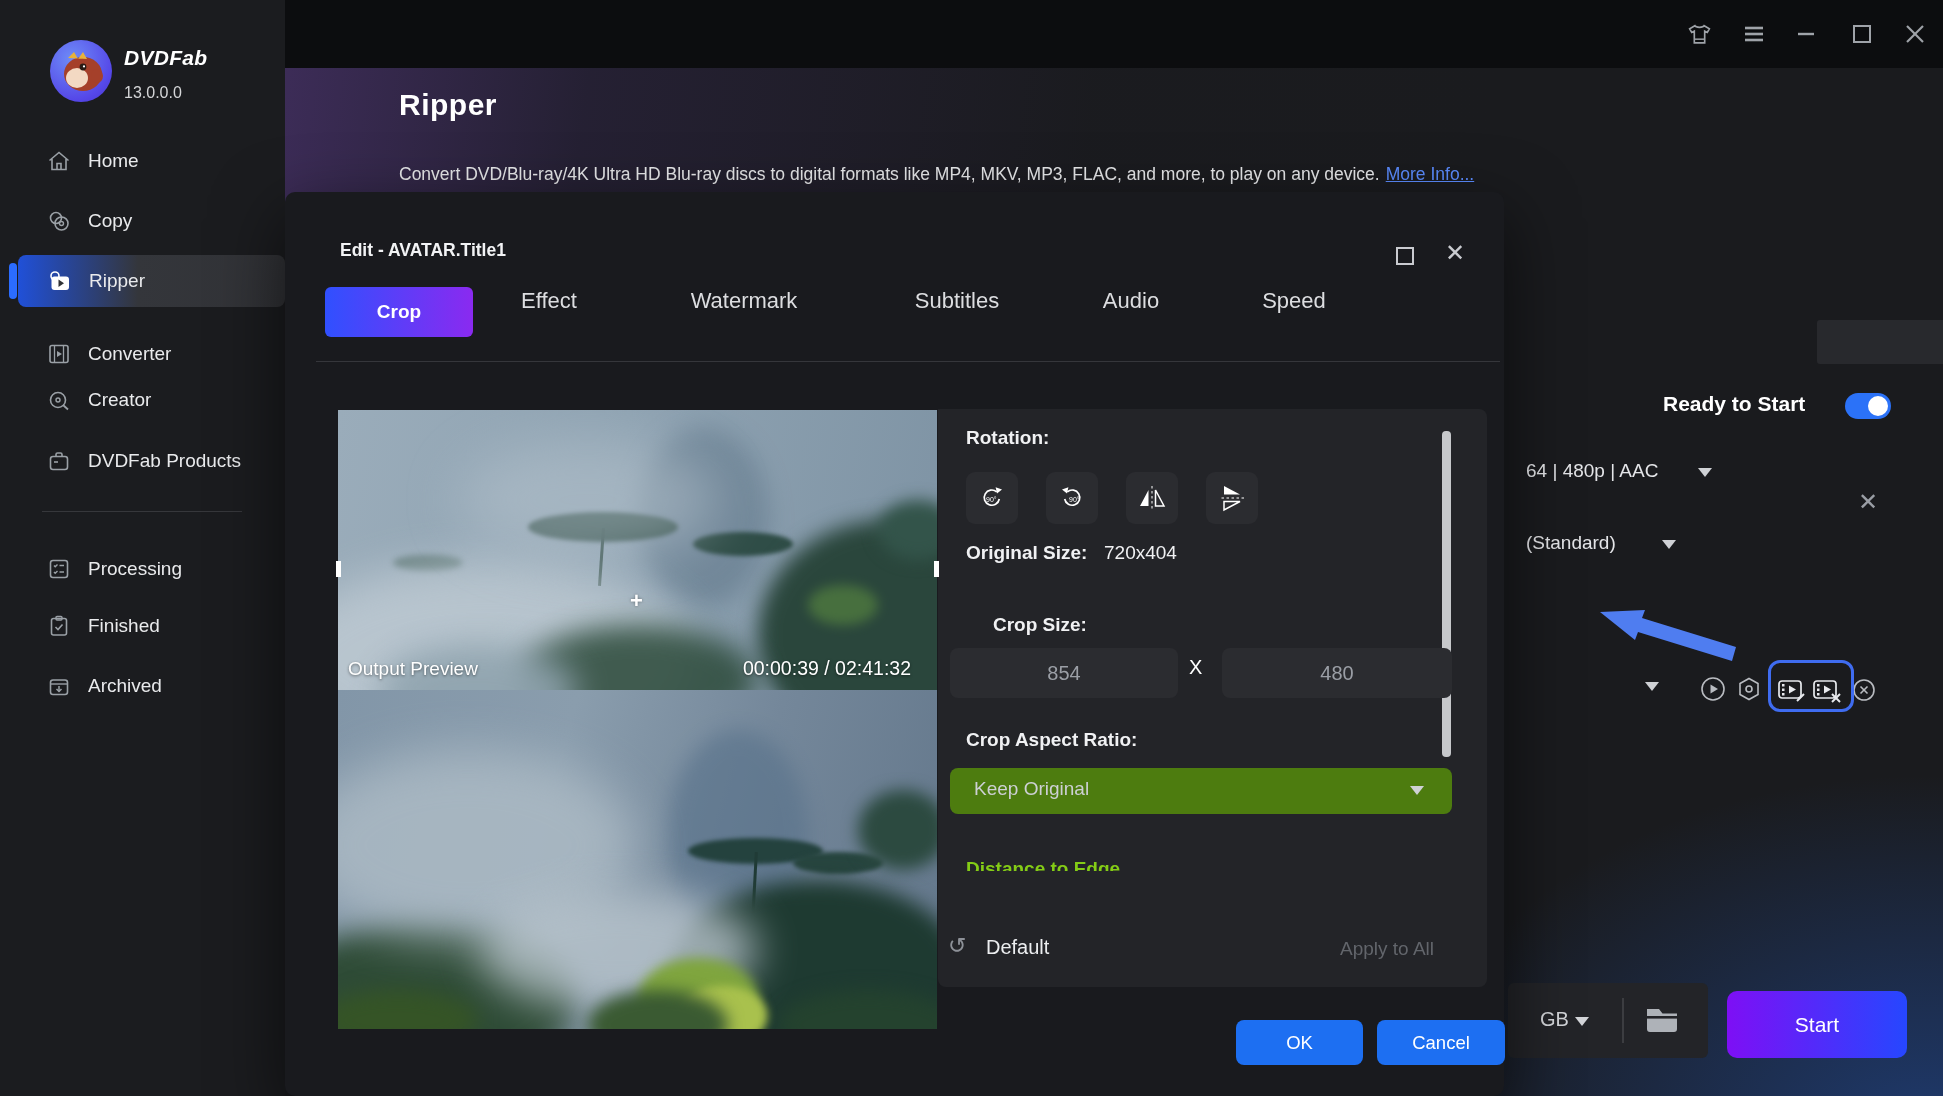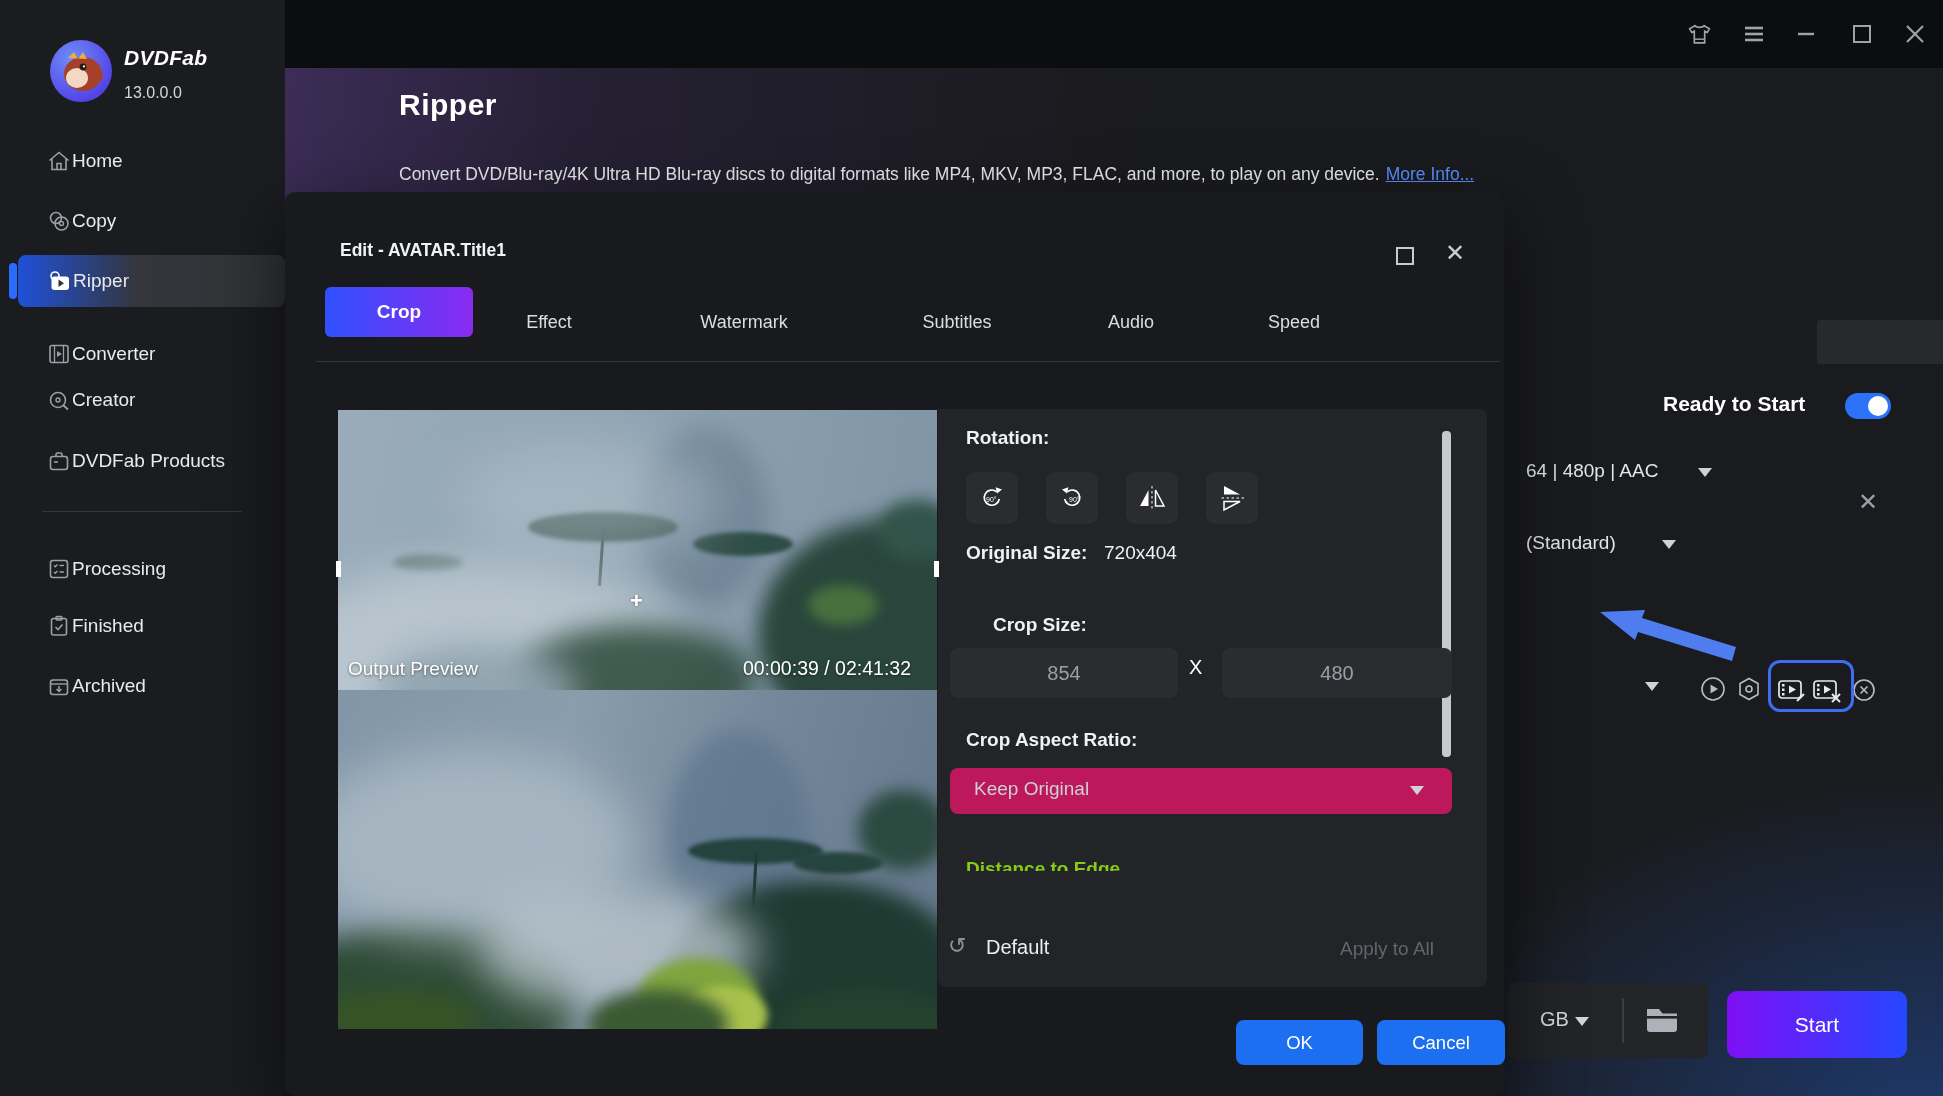--- a/index.html
+++ b/index.html
@@ -41,37 +41,37 @@
   .folder-btn { position:absolute; left:136px; top:22px; cursor:pointer; }
   .start-btn { position:absolute; left:1727px; top:991px; width:180px; height:67px; border-radius:10px;
     background:linear-gradient(90deg,#7e0ff5,#2647ff); color:#fff; font-size:21px; display:flex; align-items:center; justify-content:center; cursor:pointer; }
 
   
   .sidebar { position:absolute; left:0; top:0; width:285px; height:1096px; background:#1b1c1f; z-index:5; }
   .logo-circle { position:absolute; left:50px; top:40px; width:62px; height:62px; border-radius:50%;
     background:radial-gradient(circle at 35% 30%, #6e8cf7, #5547e8 70%, #4634c9); overflow:hidden; }
   .logo-name { position:absolute; left:124px; top:46px; font-size:21px; font-weight:bold; font-style:italic; color:#ffffff; letter-spacing:.3px; }
   .logo-ver  { position:absolute; left:124px; top:84px; font-size:16px; color:#d5d6d8; }
-  .nav-item { position:absolute; left:18px; width:267px; height:52px; display:flex; align-items:center; gap:0; padding-left:28px; border-radius:8px; cursor:pointer;text-align:center; }
+  .nav-item { position:absolute; left:18px; width:267px; height:52px; display:flex; align-items:center; gap:16px; padding-left:28px; border-radius:8px; cursor:pointer;text-align:center; }
   .nav-item .lbl { font-size:19px; color:#e9eaec; white-space:nowrap; }
   .nav-item.active { background:linear-gradient(90deg,#2050d8 0%,#34363b 45%,#313236 100%); }
   .active-pill { position:absolute; left:9px; top:263px; width:8px; height:36px; border-radius:4px; background:#2b6cff; }
   .side-divider { position:absolute; left:42px; top:511px; width:200px; height:1px; background:#36373b; }
 
   
   .modal { position:absolute; left:285px; top:192px; width:1219px; height:904px; background:#191a1e;
     border-radius:10px; box-shadow:0 24px 70px rgba(0,0,0,.6); z-index:8; }
   .modal-title { position:absolute; left:55px; top:48px; font-size:17.5px; font-weight:bold; color:#f2f3f5; }
   .modal-max { position:absolute; left:1111px; top:55px; width:18px; height:18px; border:2px solid #c9cbd0; cursor:pointer; }
   .modal-close { position:absolute; left:1160px; top:47px; font-size:24px; color:#c9cbd0; cursor:pointer; }
 
   .tab-crop { position:absolute; left:40px; top:95px; width:148px; height:50px; border-radius:6px;
     background:linear-gradient(90deg,#3050ff,#8a2af0); color:#fff; font-size:19px; font-weight:bold;
     display:flex; align-items:center; justify-content:center; cursor:pointer; }
-  .tab { position:absolute; top:120px; transform:translateX(-50%); font-size:18px; color:#dcdde0; cursor:pointer; white-space:nowrap; }
+  .tab { position:absolute; top:96px; transform:translateX(-50%); font-size:22px; color:#dcdde0; cursor:pointer; white-space:nowrap; }
   .tab-divider { position:absolute; left:31px; top:169px; width:1184px; height:1px; background:#35363b; }
 
   
   .frame { position:absolute; left:53px; width:599px; overflow:hidden; }
   .frameA { top:218px; height:280px; }
   .frameB { top:498px; height:339px; }
   .blob { position:absolute; border-radius:50%; }
   .preview-label { position:absolute; left:10px; bottom:10px; font-size:19px; color:#fff; text-shadow:0 1px 3px rgba(0,0,0,.5); }
   .preview-time  { position:absolute; right:26px; bottom:10px; font-size:19.5px; color:#fff; text-shadow:0 1px 3px rgba(0,0,0,.5); }
   .crosshair { position:absolute; left:292px; top:178px; font-size:22px; font-weight:bold; color:#fff; text-shadow:0 0 3px rgba(0,0,0,.4); }
@@ -80,21 +80,21 @@
   
   .ctrl-panel { position:absolute; left:653px; top:217px; width:549px; height:578px; background:#232428; border-radius:0 8px 8px 8px; }
   .ctrl-panel .scrollbar { position:absolute; right:36px; top:22px; width:9px; height:326px; background:#c6c8cb; border-radius:4px; cursor:pointer; }
   .sec-label { position:absolute; font-size:19px; font-weight:bold; color:#f0f1f3; }
   .rot-btn { position:absolute; top:63px; width:52px; height:52px; background:#2b2c30; border-radius:9px;
     display:flex; align-items:center; justify-content:center; cursor:pointer; }
   .val-text { position:absolute; font-size:19px; color:#f0f1f3; }
   .crop-input { position:absolute; top:239px; height:50px; background:#2b2c30; border:none; border-radius:8px;
     color:#9b9fa6; font-size:20px; text-align:center; font-family:"Liberation Sans","DejaVu Sans",sans-serif; }
   .x-sep { position:absolute; left:251px; top:247px; font-size:20px; color:#ffffff; }
-  .dropdown { position:absolute; left:12px; top:359px; width:502px; height:46px; background:#be185d; border-radius:8px; cursor:pointer; }
+  .dropdown { position:absolute; left:12px; top:359px; width:502px; height:46px; background:#4d7c0f; border-radius:8px; cursor:pointer; }
   .dropdown .dval { position:absolute; left:24px; top:10px; font-size:19px; color:#cdd0d4; }
   .dropdown .caret { position:absolute; right:28px; top:18px; }
   .clip-heading { position:absolute; left:28px; top:449px; height:13px; overflow:hidden; }
   .clip-heading span { font-size:19px; font-weight:bold; color:#84cc16; }
   .reset-glyph { position:absolute; left:10px; top:524px; font-size:22px; color:#8d9198; cursor:pointer; }
   .default-lbl { position:absolute; left:48px; top:527px; font-size:20px; color:#eceef0; cursor:pointer; }
   .applyall-lbl{ position:absolute; left:402px; top:529px; font-size:19px; color:#62656b; cursor:pointer; }
 
   .btn-blue { position:absolute; top:828px; height:45px; border-radius:8px; background:#1d6ff2; color:#fff;
     font-size:18.5px; display:flex; align-items:center; justify-content:center; cursor:pointer; }

